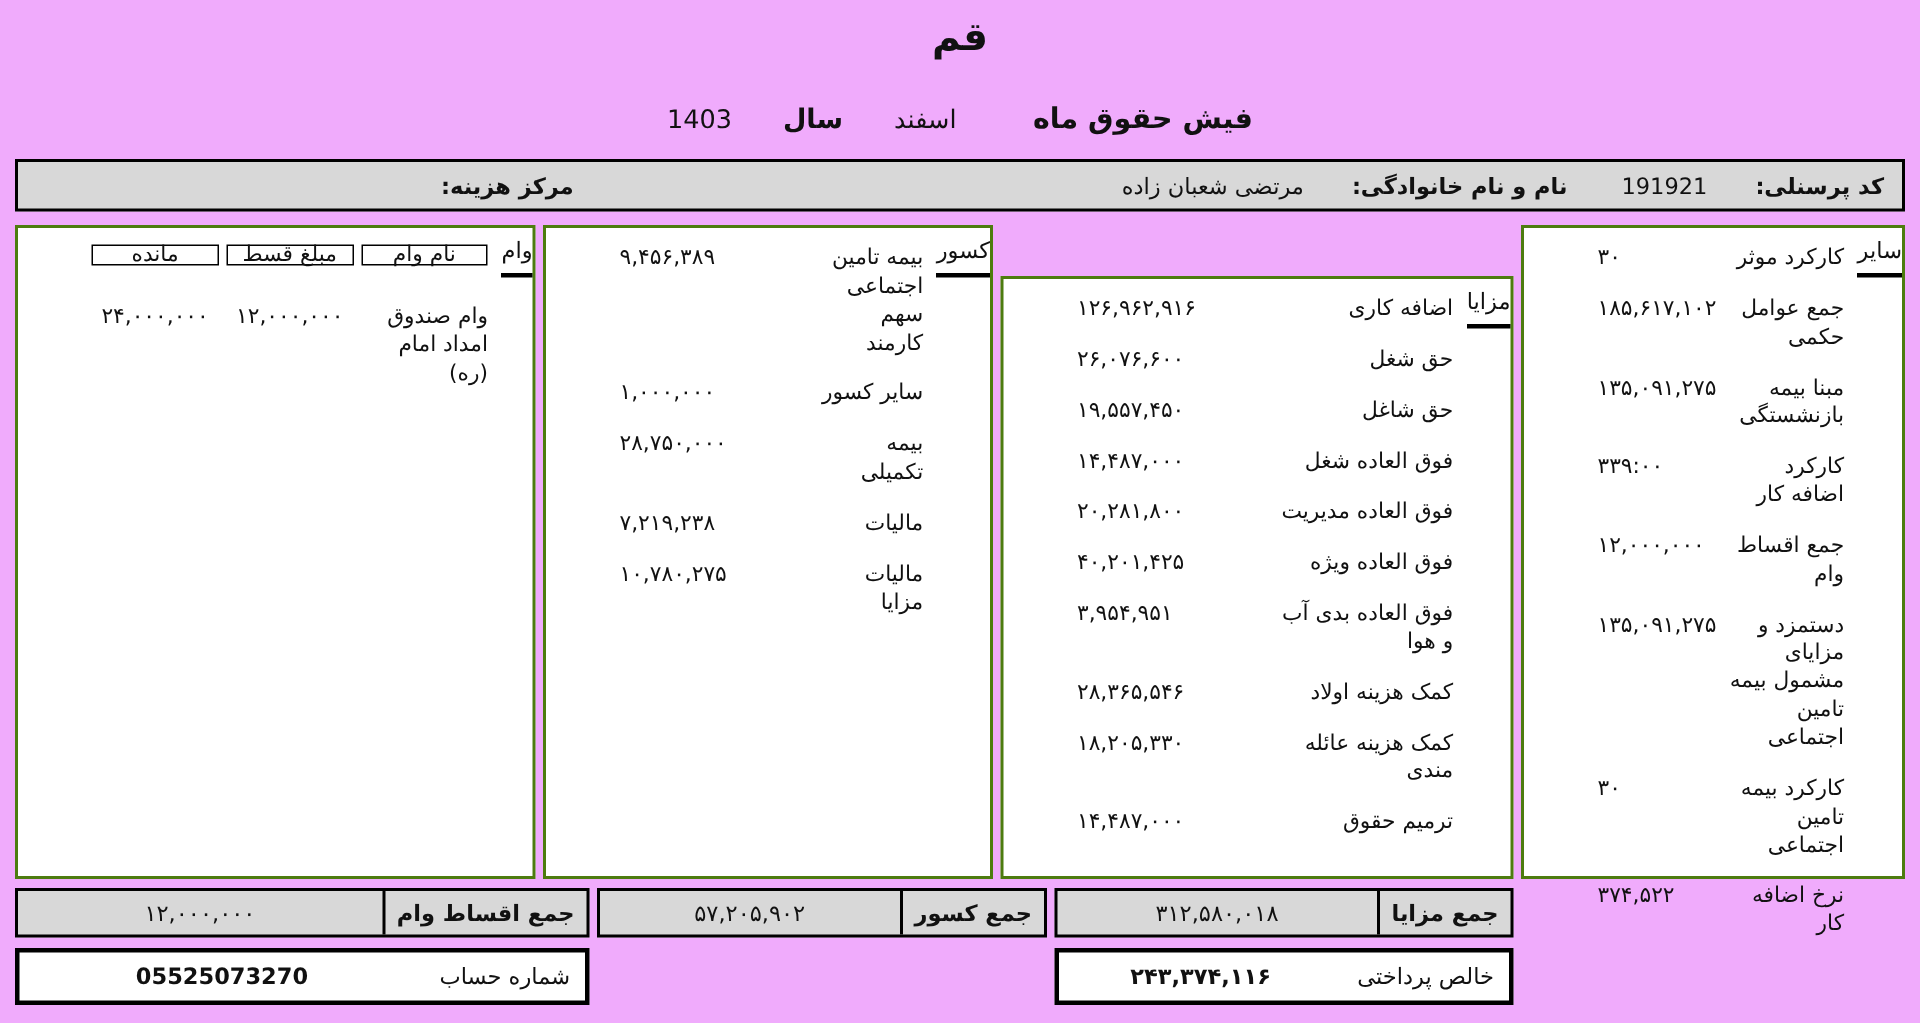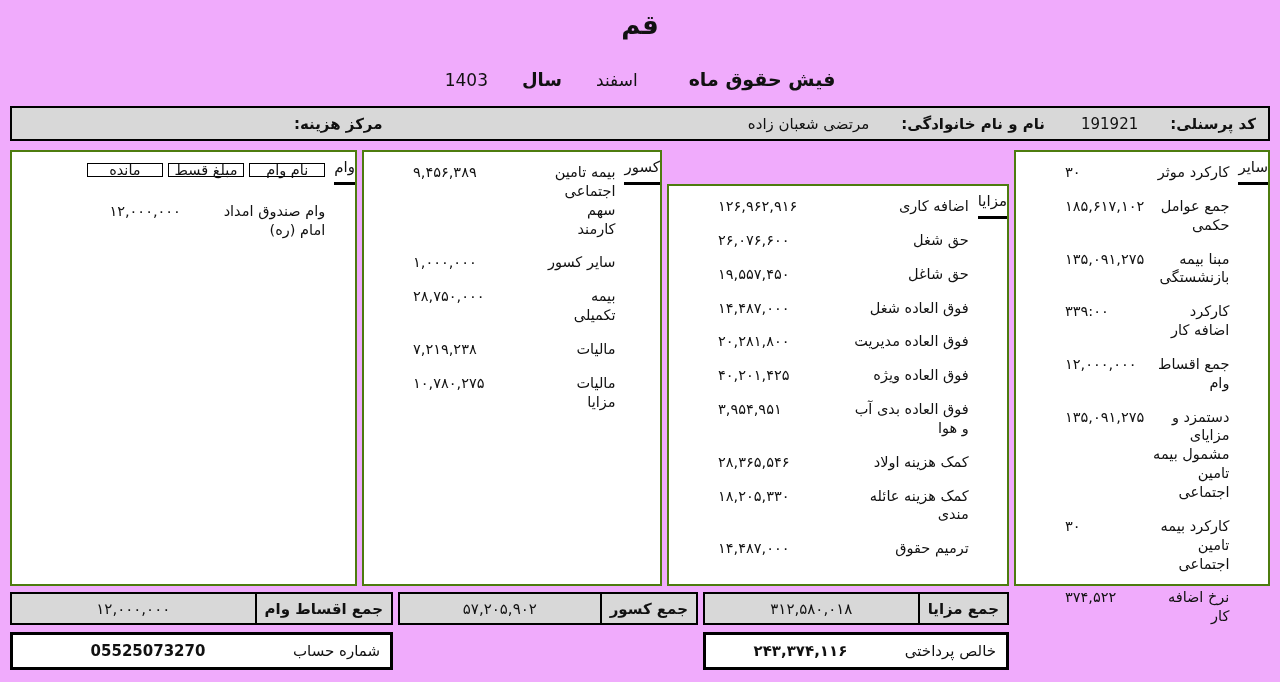--- a/index.html
+++ b/index.html
@@ -206,20 +206,21 @@
       <div class="col-header">وام</div>
       <div class="col-body">
         <div class="loan-subheads">
           <div class="cell">نام وام</div>
           <div class="cell">مبلغ قسط</div>
           <div class="cell">مانده</div>
         </div>
         <div class="loan-datarow">
           <div class="name">وام صندوق امداد امام (ره)</div>
           <div class="num">۱۲,۰۰۰,۰۰۰</div>
+          <div class="num">۲۴,۰۰۰,۰۰۰</div>
         </div>
       </div>
     </div>
 
   </div>
 
   <div class="totals-row">
     <div class="spacer-other"></div>
     <div class="total-box tb-benefits">
       <span class="tlabel">جمع مزایا</span>

